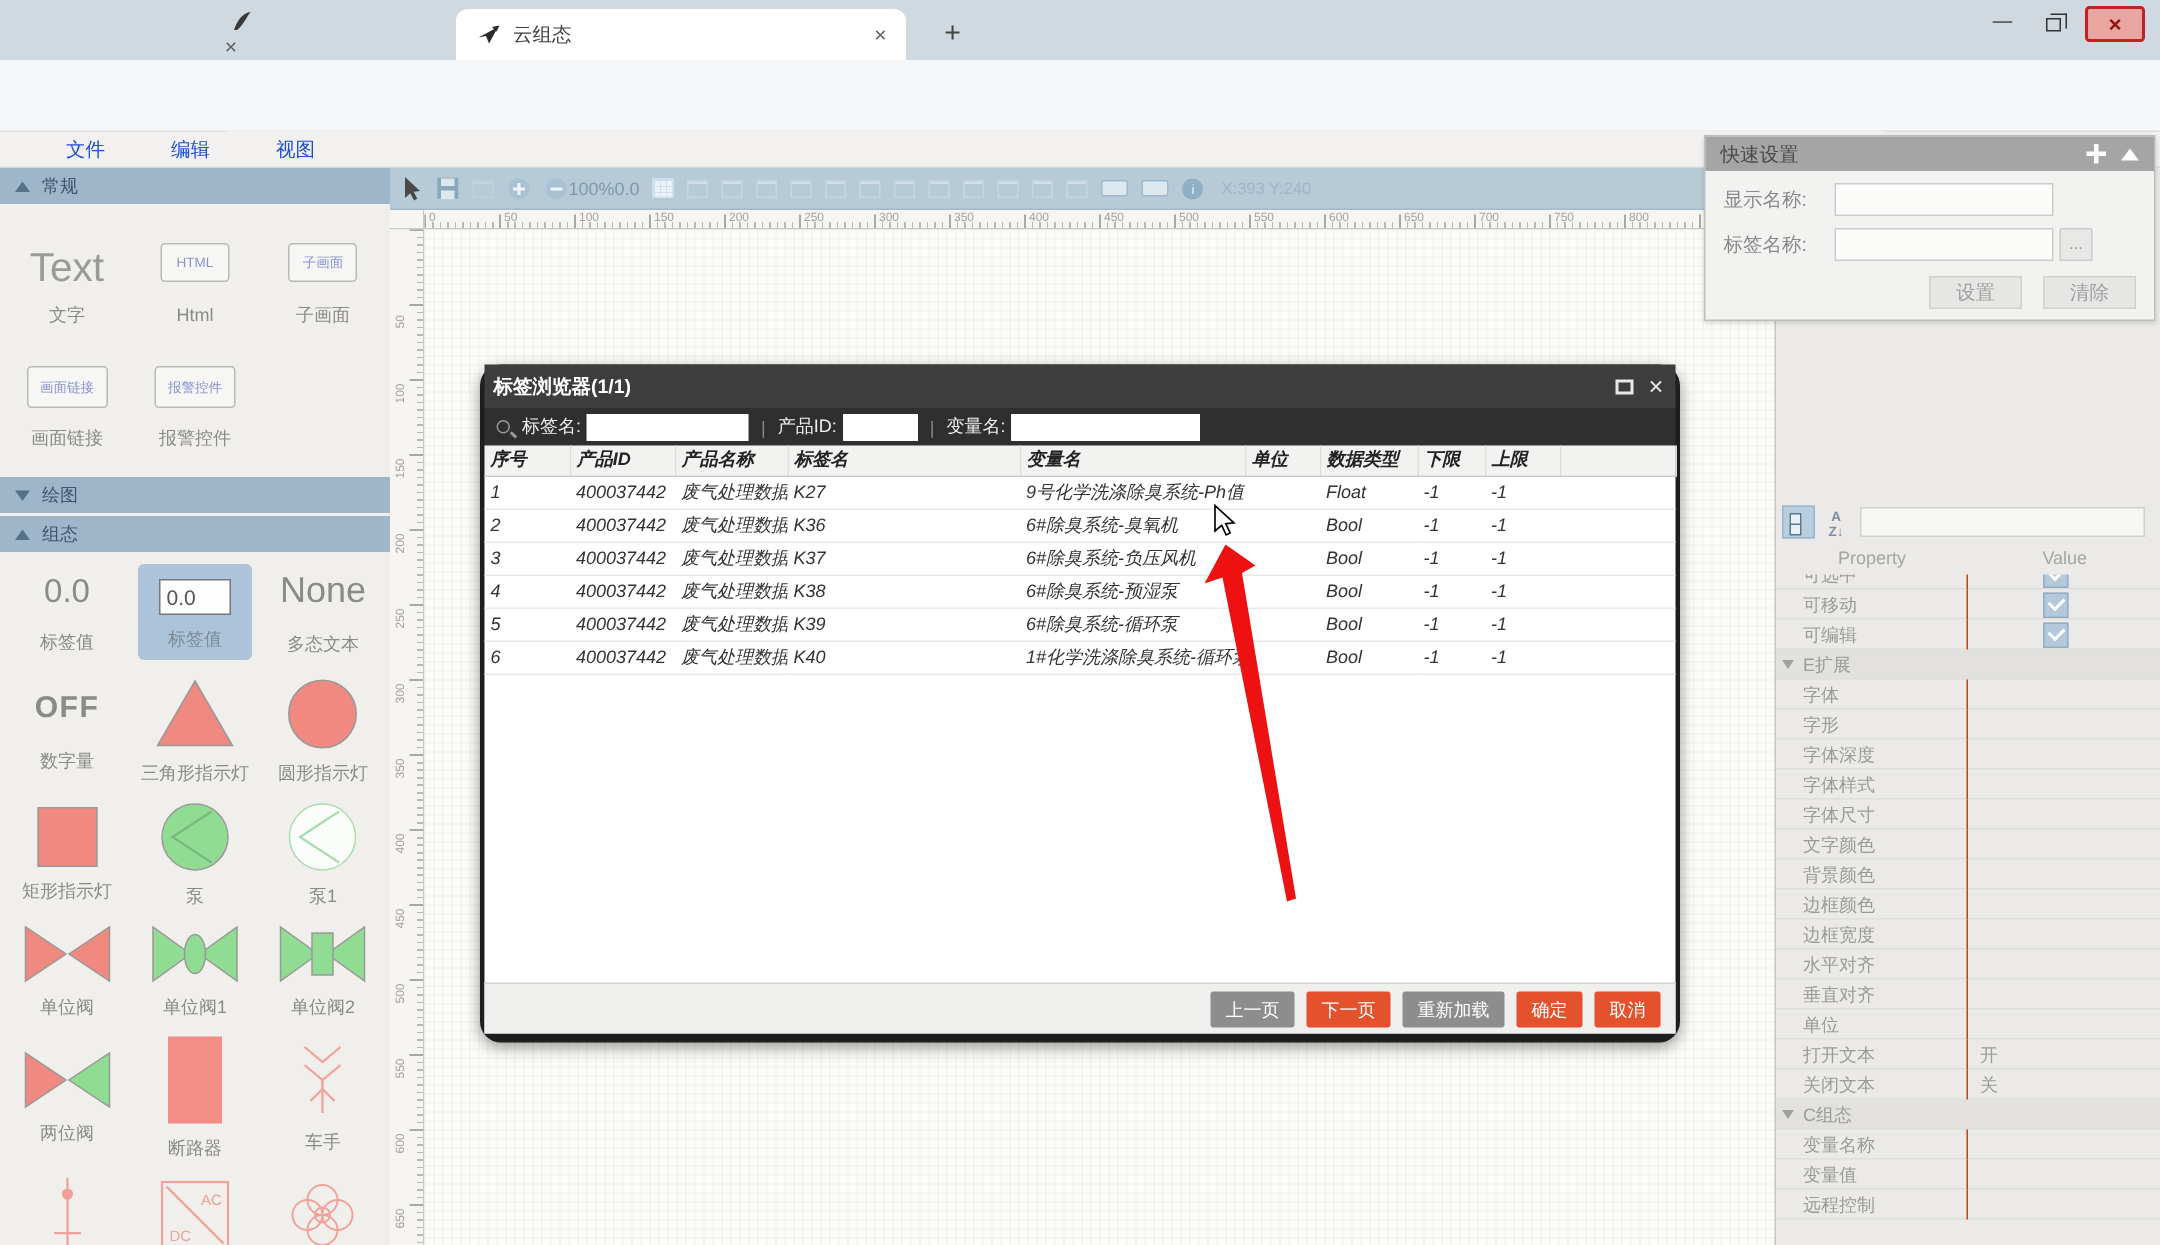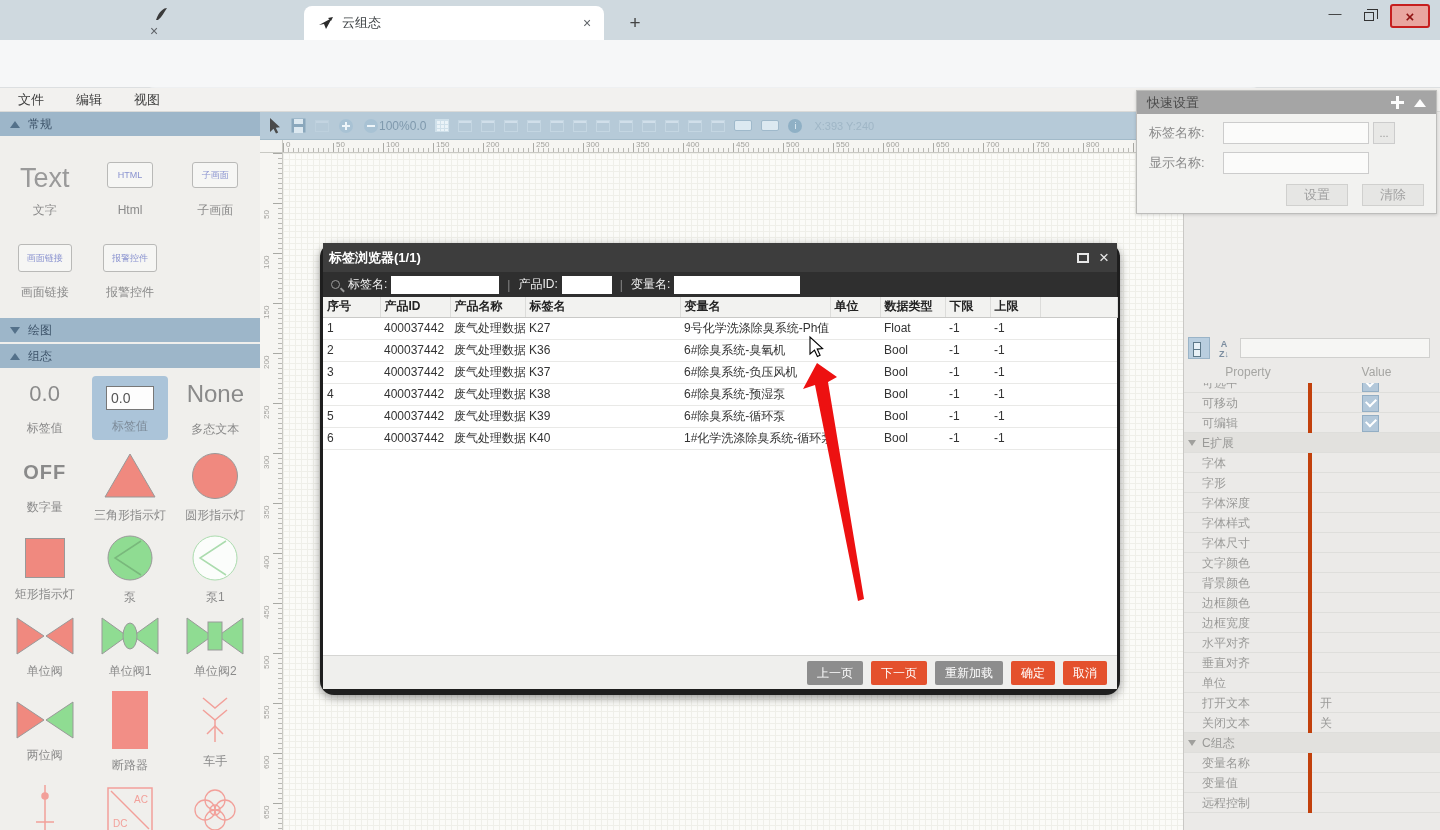--- a/index.html
+++ b/index.html
@@ -37,21 +37,21 @@
   .star { position:absolute; left:1314px; top:50px; font-size:18px; color:#5f6368; }
   .avatar { position:absolute; left:1360px; top:52px; width:24px; height:24px; border-radius:50%; background:#5f6368; overflow:hidden; }
   .avatar::before { content:""; position:absolute; left:8px; top:5px; width:8px; height:8px; border-radius:50%; background:#f6f7f8; }
   .avatar::after { content:""; position:absolute; left:4px; top:15px; width:16px; height:12px; border-radius:50%; background:#f6f7f8; }
   .upbtn { position:absolute; left:1400px; top:52px; width:24px; height:24px; border-radius:50%; background:#e8500f; }
   .upbtn::before { content:""; position:absolute; left:7px; top:6px; width:0; height:0; border:5px solid transparent; border-bottom:6px solid #fff; }
   .upbtn::after { content:""; position:absolute; left:10.5px; top:12px; width:3px; height:6px; background:#fff; }
 
   
   .menubar { position:absolute; left:0; top:88px; width:1440px; height:24px; background:#f2f1ef; border-bottom:1px solid #dadad8; display:flex; align-items:center; }
-  .menuitem { color:#404040; font-size:13px; margin-left:18px; width:40px; }
+  .menuitem { color:#1d4ed8; font-size:13px; margin-left:30px; width:40px;text-align:right; }
 
   
   .main { position:absolute; left:0; top:112px; width:1440px; height:718px; display:flex; }
   .sidebar { width:260px; height:718px; background:#f0efec; overflow:hidden; flex:0 0 auto; }
   .canvas-col { width:923px; flex:0 0 auto; position:relative; }
   .right-panel { width:257px; flex:0 0 auto; background:#ebeae8; border-left:1px solid #c9c8c5; position:relative; }
 
   
   .sechdr { height:24px; background:#9db6c9; display:flex; align-items:center; color:#3f556b; font-size:12px; }
   .sechdr .tri { width:0; height:0; margin:0 8px 0 10px; }
@@ -108,21 +108,21 @@
   .pt-ic1 { width:22px; height:22px; margin-left:4px; background:#b9cedf; border:1px solid #9ab4c8; position:relative; }
   .pt-ic1::before { content:""; position:absolute; left:4px; top:4px; width:6px; height:6px; border:1px solid #5c7documento89; border:1px solid #5c7889; background:#e8f1f7; box-shadow:0 7px 0 -1px #e8f1f7, 0 7px 0 0 #5c7889; }
   .pt-ic2 { width:22px; height:22px; margin-left:3px; color:#7c8ea0; font-size:9px; font-weight:bold; line-height:10px; text-align:center; padding-top:2px; }
   .pt-filter { margin-left:5px; width:190px; height:20px; background:#f6f6f4; border:1px solid #d0d0ce; }
   .prop-header { position:absolute; left:0; top:249px; width:257px; height:22px; display:flex; color:#a5a5a2; font-size:12px; align-items:center; }
   .prop-header .ph1 { width:128px; text-align:center; }
   .prop-header .ph2 { width:129px; text-align:center; }
   .prop-clip { position:absolute; left:0; top:271px; width:257px; height:447px; overflow:hidden; }
   .prows { margin-top:-10px; }
   .prow { height:20px; display:flex; align-items:center; border-bottom:1px solid #dededb; font-size:12px; color:#9a9a98; }
-  .prow .plab { width:128px; padding-left:18px; overflow:hidden; white-space:nowrap; border-right:4px solid #c2410c; height:20px; line-height:20px; }
+  .prow .plab { width:128px; padding-left:18px; overflow:hidden; white-space:nowrap; border-right:1px solid #c2410c; height:20px; line-height:20px; }
   .prow .pval { width:129px; padding-left:8px; height:20px; line-height:20px; position:relative; }
   .prow.group { background:#e2e1de; }
   .prow.group .plab { border-right:none; position:relative; }
   .prow.group .plab::before { content:""; position:absolute; left:4px; top:7px; border-left:4px solid transparent; border-right:4px solid transparent; border-top:6px solid #a0a09d; }
   .prow.check .pval::before { content:""; position:absolute; left:50px; top:2px; width:15px; height:15px; background:#b3c8da; border:1px solid #93aec4; }
   .prow.check .pval::after { content:""; position:absolute; left:54px; top:5px; width:8px; height:5px; border-left:2px solid #fff; border-bottom:2px solid #fff; transform:rotate(-45deg); }
 
   
   .quick { position:absolute; left:1136px; top:90px; width:301px; height:124px; border:1px solid #bdbdbb; background:#f2f2f0; box-shadow:0 1px 3px rgba(0,0,0,.15); z-index:40; }
   .quick .qhdr { height:23px; background:#a5a5a5; display:flex; align-items:center; color:#4a4a4a; font-size:13px; padding-left:10px; }
@@ -144,21 +144,21 @@
   .dmax { margin-left:auto; width:12px; height:10px; border:2px solid #e8e8e8; margin-right:10px; }
   .dclose { color:#e8e8e8; font-size:17px; font-weight:normal; margin-right:8px; }
   .dsearch { height:25px; background:#2f2f2f; display:flex; align-items:center; color:#f0f0f0; font-size:12px; }
   .dmag { width:9px; height:9px; border:1.5px solid #9a9a9a; border-radius:50%; margin-left:8px; position:relative; flex:0 0 auto; }
   .dmag::after { content:""; position:absolute; left:8px; top:8px; width:5px; height:1.5px; background:#9a9a9a; transform:rotate(45deg); }
   .dsearch .lbl { margin-left:8px; }
   .dsearch input { height:18px; border:none; margin-left:4px; background:#fff; }
   .dsearch .sep { color:#888; margin-left:8px; }
   .din1 { width:108px; } .din2 { width:50px; } .din3 { width:126px; }
   .dbody { background:#fff; height:392px; position:relative; }
-  table.dtable { border-collapse:collapse; table-layout:fixed; width:794px; font-size:12px; }
+  table.dtable { border-collapse:collapse; table-layout:fixed; width:794px; font-size:12px;font-style:italic; }
   .dtable col.c0{width:57px;} .dtable col.c1{width:70px;} .dtable col.c2{width:75px;}
   .dtable col.c3{width:155px;} .dtable col.c4{width:150px;} .dtable col.c5{width:50px;}
   .dtable col.c6{width:65px;} .dtable col.c7{width:45px;} .dtable col.c8{width:50px;}
   .dtable col.c9{width:77px;}
   .dtable th { background:#f2f2f0; border-bottom:1px solid #c9c9c7; border-right:1px solid #dcdcda; text-align:left; font-size:12px; color:#222; height:20px; padding:0 0 0 4px; font-weight:bold; overflow:hidden; white-space:nowrap; }
   .dtable td { height:22px; border-bottom:1px solid #e9e9e7; color:#333; padding:0 0 0 4px; overflow:hidden; white-space:nowrap; }
   .dfoot { position:absolute; left:0; bottom:0; width:794px; height:34px; background:#efefed; border-top:1px solid #d5d5d3; display:flex; align-items:center; justify-content:flex-end; gap:8px; padding-right:10px; }
   .dbtn { height:24px; padding:0 10px; font-size:12px; color:#fff; line-height:24px; border-radius:2px; }
   .dbtn.gray { background:#8d8d8d; }
   .dbtn.orange { background:#e4512d; }
@@ -586,27 +586,27 @@
     </div>
   </div>
 
   <div class="quick">
     <div class="qhdr">
       <span>快速设置</span>
       <span class="qdock"></span>
       <span class="qcollapse"></span>
     </div>
     <div class="qrow">
+      <span class="qlab">显示名称:</span>
+      <input class="qinput" style="">
+    </div>
+    <div class="qrow">
       <span class="qlab">标签名称:</span>
       <input class="qinput w2" style="">
       <span class="qmore">...</span>
-    </div>
-    <div class="qrow">
-      <span class="qlab">显示名称:</span>
-      <input class="qinput" style="">
     </div>
     <div class="qbtns">
       <span class="qbtn">设置</span>
       <span class="qbtn">清除</span>
     </div>
   </div>
 
   <div class="dialog">
     <div class="dhdr">
       <span>标签浏览器(1/1)</span>

